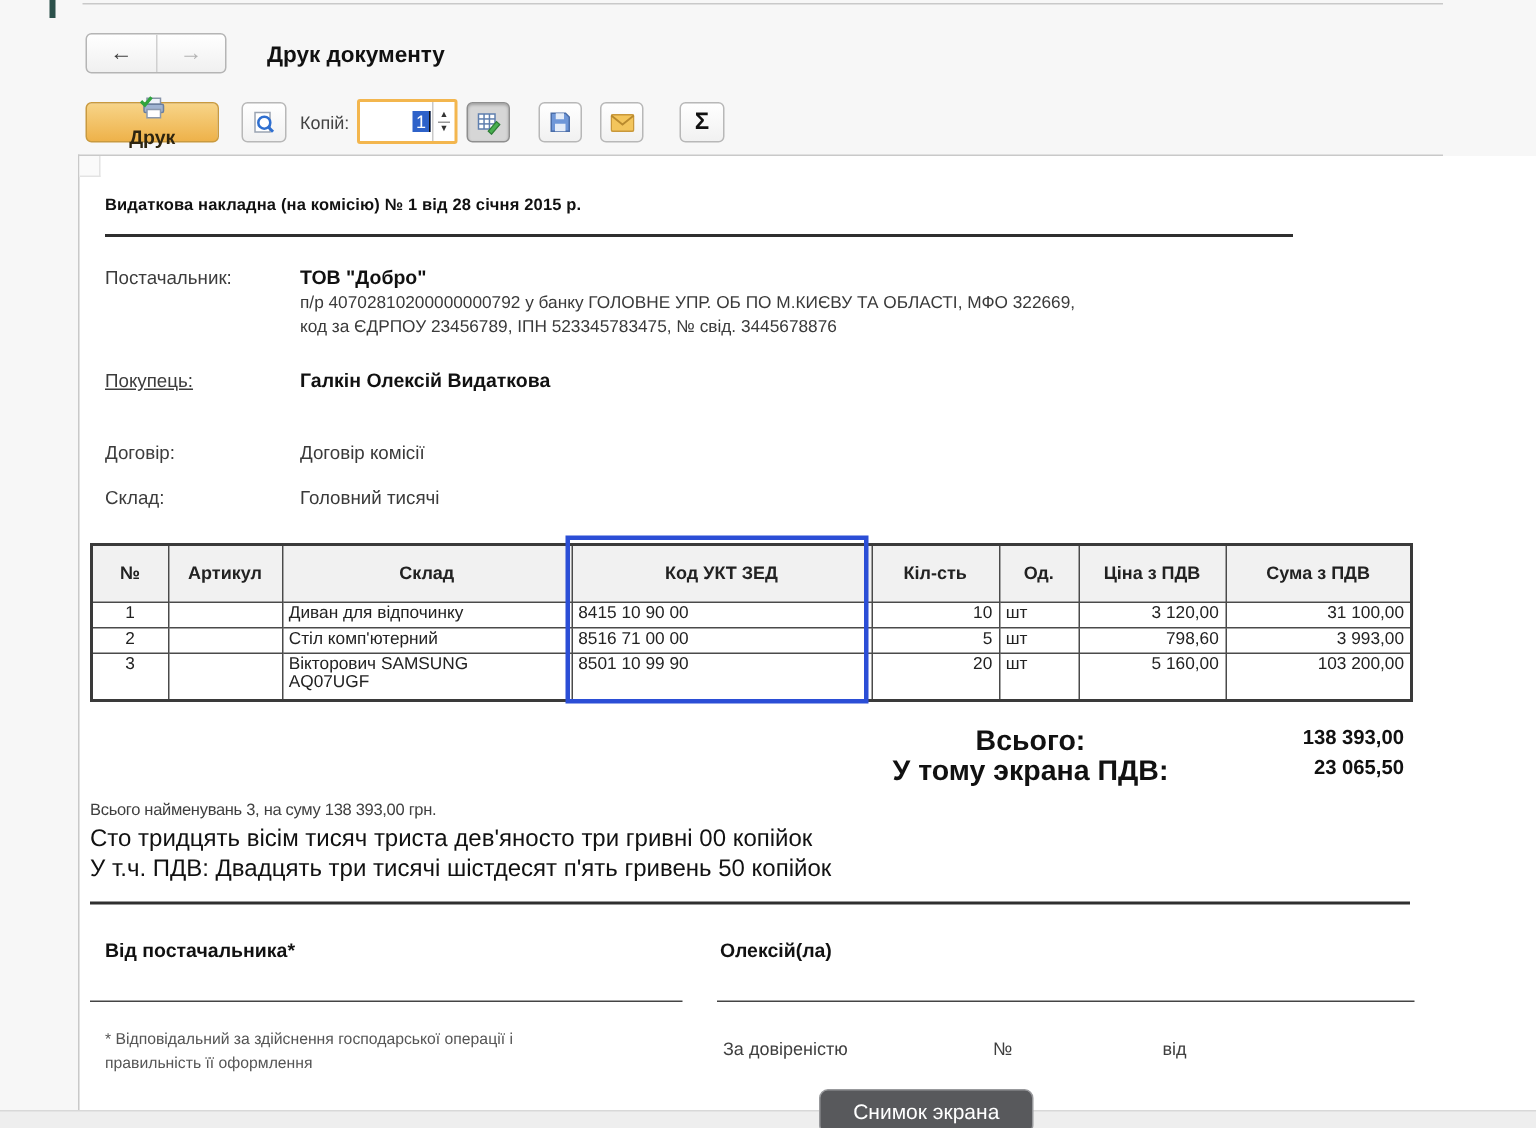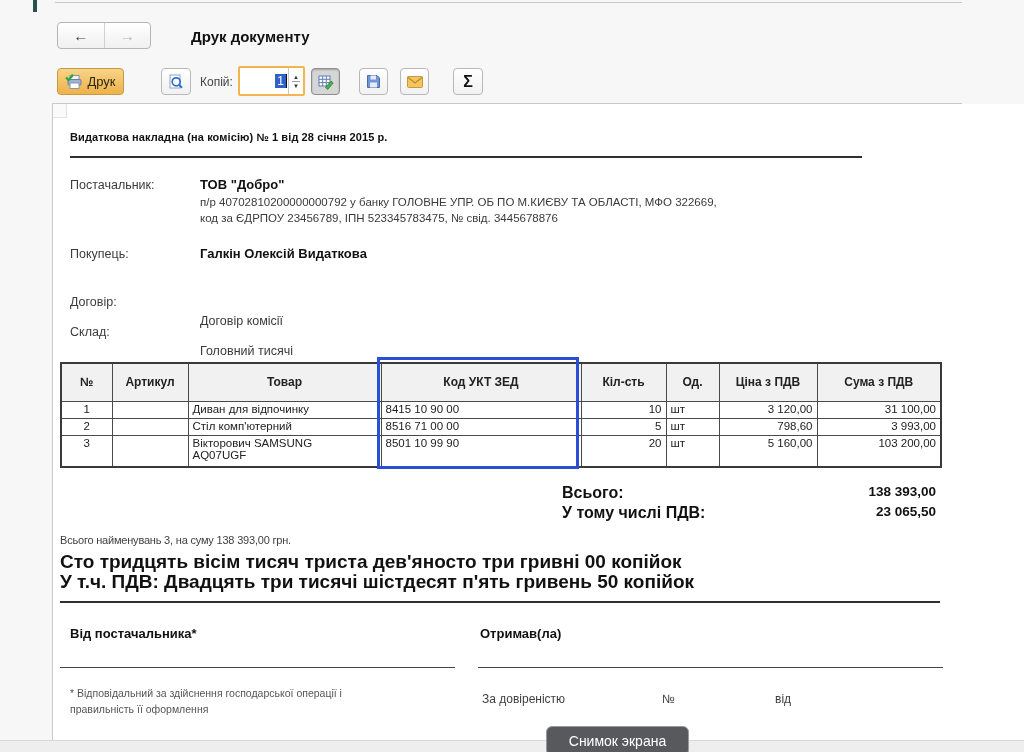--- a/index.html
+++ b/index.html
@@ -4,63 +4,63 @@
 <style>
   html,body{margin:0;padding:0;}
   body{width:1024px;height:752px;background:#f7f7f7;font-family:"Liberation Sans",sans-serif;color:#2b2b2b;position:relative;overflow:hidden;}
   #app{position:absolute;inset:0;}
   .abs{position:absolute;}
   .hairline{background:#c9c9c9;}
   
   .nav-group{left:57px;top:22px;width:94px;height:27px;display:flex;border:1px solid #b5b5b5;border-radius:4px;background:linear-gradient(#ffffff,#f0f0f0);box-sizing:border-box;overflow:hidden;}
   .nav-btn{flex:1;border:none;background:transparent;font-size:15px;font-weight:bold;color:#3c3c3c;cursor:pointer;padding:0;line-height:25px;}
   .nav-btn + .nav-btn{border-left:1px solid #d0d0d0;color:#b3b3b3;}
-  .win-title{left:191px;top:28px;font-size:15px;font-weight:bold;color:#111;}
+  .win-title{left:178px;top:28px;font-size:15px;font-weight:bold;color:#111;}
   
   .tb-btn{position:absolute;top:68px;height:27px;box-sizing:border-box;border:1px solid #b8b8b8;border-radius:4px;background:linear-gradient(#ffffff,#f1f1f1);display:flex;align-items:center;justify-content:center;cursor:pointer;padding:0;}
-  .print-btn{left:57px;width:67px;background:linear-gradient(#f7d488,#eeb24a);border:1px solid #c99a3f;font-weight:normal;font-size:13px;color:#2e2510;gap:4px;}
+  .print-btn{left:57px;width:89px;background:linear-gradient(#f7d488,#eeb24a);border:1px solid #c99a3f;font-weight:bold;font-size:13px;color:#2e2510;gap:4px;flex-direction:column;}
   .btn-preview{left:161px;width:30px;}
   .copies-label{left:200px;top:75px;font-size:12px;color:#444;}
   .spinner{left:238px;top:66px;width:67px;height:30px;box-sizing:border-box;border:2px solid #f3b64e;border-radius:2px;background:#fff;display:flex;align-items:stretch;cursor:text;}
   .spin-val{flex:1;display:flex;align-items:center;justify-content:flex-end;font-size:12px;padding-right:1px;}
   .spin-sel{background:#2e62c9;color:#fff;padding:0 2px;border-right:1px solid #111;}
   .spin-arrows{width:14px;border-left:1px solid #c9c9c9;display:flex;flex-direction:column;align-items:center;justify-content:center;}
   .spin-arrow{font-size:6px;line-height:6px;color:#333;background:none;border:none;padding:0;cursor:pointer;}
   .spin-rule{width:8px;height:1px;background:#999;margin:1px 0;}
   .btn-tablesettings{left:311px;width:29px;background:#d6d6d6;border-color:#8f8f8f;box-shadow:inset 0 1px 2px rgba(0,0,0,.25);}
   .btn-save{left:359px;width:29px;}
   .btn-mail{left:400px;width:29px;}
   .btn-sigma{left:453px;width:30px;font-size:16px;font-weight:bold;color:#111;}
   
   .doc-bg{left:53px;top:104px;width:971px;height:636px;background:#fff;}
   .corner-cell{left:53px;top:104px;width:14px;height:14px;background:#fafafa;border-right:1px solid #e3e3e3;border-bottom:1px solid #e3e3e3;box-sizing:border-box;}
   .doc-title{left:70px;top:131px;font-size:11px;font-weight:bold;color:#111;letter-spacing:.1px;}
   .title-rule{left:70px;top:156px;width:792px;height:2px;background:#2f2f2f;}
   .fld-label{font-size:12.5px;color:#3c3c3c;}
   .fld-strong{font-size:13px;font-weight:bold;color:#111;}
-  .fld-plain{font-size:12.5px;color:#3a3a3a;margin-top:19px;}
+  .fld-plain{font-size:12.5px;color:#3a3a3a;}
   .fld-small{font-size:11.5px;color:#3a3a3a;}
   
   .goods{left:60px;top:362px;border-collapse:collapse;table-layout:fixed;}
   .goods th,.goods td{border:1px solid #4a4a4a;font-family:"Liberation Sans",sans-serif;overflow:hidden;}
   .goods{border:2px solid #3a3a3a;}
   .goods th{background:#f1f1f1;font-size:12px;font-weight:bold;color:#222;text-align:center;line-height:1.2;padding:2px;}
   .goods td{font-size:11.5px;color:#222;padding:1px 4px;vertical-align:top;}
   .td-c{text-align:center;}
   .td-r{text-align:right;}
   .goods tr.h{height:38px;}
   .goods tr.r1,.goods tr.r2{height:17px;}
   .goods tr.r3{height:32px;}
   .narrow{display:inline-block;width:150px;}
   .ukt-box{left:377px;top:357px;width:202px;height:112px;border:3px solid #2b4ed6;box-sizing:border-box;background:transparent;}
   
-  .tot-label{width:250px;text-align:left;font-size:16px;font-weight:bold;color:#111;}
+  .tot-label{width:250px;text-align:center;font-size:19px;font-weight:bold;color:#111;}
   .tot-value{width:200px;text-align:right;font-size:13.5px;font-weight:bold;color:#111;}
   .summary{left:60px;top:534px;font-size:11px;color:#3f3f3f;letter-spacing:-.2px;}
-  .words{left:60px;font-size:19px;font-weight:bold;color:#111;}
+  .words{left:60px;font-size:16px;font-weight:normal;color:#111;}
   .rule2{left:60px;top:601px;width:880px;height:2px;background:#2f2f2f;}
   .sig-label{font-size:13px;font-weight:bold;color:#111;}
   .sig-line{height:1px;background:#444;}
   .footnote{font-size:10.5px;color:#555;}
   .proxy{font-size:12px;color:#3f3f3f;}
   
   .footer-band{left:0;top:740px;width:1024px;height:12px;background:#eeeeee;border-top:1px solid #d8d8d8;box-sizing:border-box;}
   .shot-btn{left:546px;top:726px;width:143px;height:30px;background:#58595c;border:1px solid #98999c;border-radius:6px;color:#fff;font-size:14px;font-family:"Liberation Sans",sans-serif;cursor:pointer;z-index:5;}
   .teal-mark{left:33px;top:0;width:4px;height:12px;background:#2c514b;}
 </style>
@@ -155,21 +155,21 @@
   <div class="abs corner-cell"></div>
 
   <div class="abs doc-title">Видаткова накладна (на комісію) № 1 від 28 січня 2015 р.</div>
   <div class="abs title-rule"></div>
 
   <div class="abs fld-label" style="left:70px;top:178px;">Постачальник:</div>
   <div class="abs fld-strong" style="left:200px;top:177px;">ТОВ "Добро"</div>
   <div class="abs fld-small" style="left:200px;top:196px;">п/р 40702810200000000792 у банку ГОЛОВНЕ УПР. ОБ ПО М.КИЄВУ ТА ОБЛАСТІ, МФО 322669,</div>
   <div class="abs fld-small" style="left:200px;top:212px;">код за ЄДРПОУ 23456789, ІПН 523345783475, № свід. 3445678876</div>
 
-  <div class="abs fld-label" style="left:70px;top:247px;">Покупець:</div>
+  <div class="abs fld-label" style="left:70px;top:247px;text-decoration:underline;">Покупець:</div>
   <div class="abs fld-strong" style="left:200px;top:246px;">Галкін Олексій Видаткова</div>
 
   <div class="abs fld-label" style="left:70px;top:295px;">Договір:</div>
   <div class="abs fld-plain" style="left:200px;top:295px;">Договір комісії</div>
 
   <div class="abs fld-label" style="left:70px;top:325px;">Склад:</div>
   <div class="abs fld-plain" style="left:200px;top:325px;">Головний тисячі</div>
 
   <table class="abs goods">
     <colgroup>
@@ -179,21 +179,21 @@
         <col style="width:200px">
       <col style="width:85px">
         <col style="width:53px">
         <col style="width:98px">
         <col style="width:124px">
     </colgroup>
     <tbody>
         <tr class="h">
       <th>№</th>
       <th>Артикул</th>
-      <th>Товар</th>
+      <th>Склад</th>
       <th>Код УКТ ЗЕД</th>
       <th>Кіл-сть</th>
       <th>Од.</th>
       <th style="width:70px;white-space:normal;">Ціна з ПДВ</th>
       <th>Сума з ПДВ</th>
     </tr>
     <tr class="r1">
       <td class="td-c">1</td>
       <td></td>
       <td>Диван для відпочинку</td>
@@ -223,31 +223,31 @@
       <td class="td-r">5 160,00</td>
       <td class="td-r">103 200,00</td>
     </tr>
   </tbody>
     </table>
 
   <div class="abs ukt-box"></div>
 
   <div class="abs tot-label" style="left:562px;top:484px;">Всього:</div>
   <div class="abs tot-value" style="left:736px;top:484px;">138 393,00</div>
-  <div class="abs tot-label" style="left:562px;top:504px;">У тому числі ПДВ:</div>
+  <div class="abs tot-label" style="left:562px;top:504px;">У тому экрана ПДВ:</div>
   <div class="abs tot-value" style="left:736px;top:504px;">23 065,50</div>
 
   <div class="abs summary">Всього найменувань 3, на суму 138 393,00 грн.</div>
   <div class="abs words" style="top:551px;">Сто тридцять вісім тисяч триста дев'яносто три гривні 00 копійок</div>
   <div class="abs words" style="top:571px;">У т.ч. ПДВ: Двадцять три тисячі шістдесят п'ять гривень 50 копійок</div>
 
   <div class="abs rule2"></div>
 
   <div class="abs sig-label" style="left:70px;top:626px;">Від постачальника*</div>
-  <div class="abs sig-label" style="left:480px;top:626px;">Отримав(ла)</div>
+  <div class="abs sig-label" style="left:480px;top:626px;">Олексій(ла)</div>
 
   <div class="abs sig-line" style="left:60px;top:667px;width:395px;"></div>
   <div class="abs sig-line" style="left:478px;top:667px;width:465px;"></div>
 
   <div class="abs footnote" style="left:70px;top:687px;">* Відповідальний за здійснення господарської операції і</div>
   <div class="abs footnote" style="left:70px;top:703px;">правильність її оформлення</div>
 
   <div class="abs proxy" style="left:482px;top:692px;">За довіреністю</div>
   <div class="abs proxy" style="left:662px;top:692px;">№</div>
   <div class="abs proxy" style="left:775px;top:692px;">від</div>

